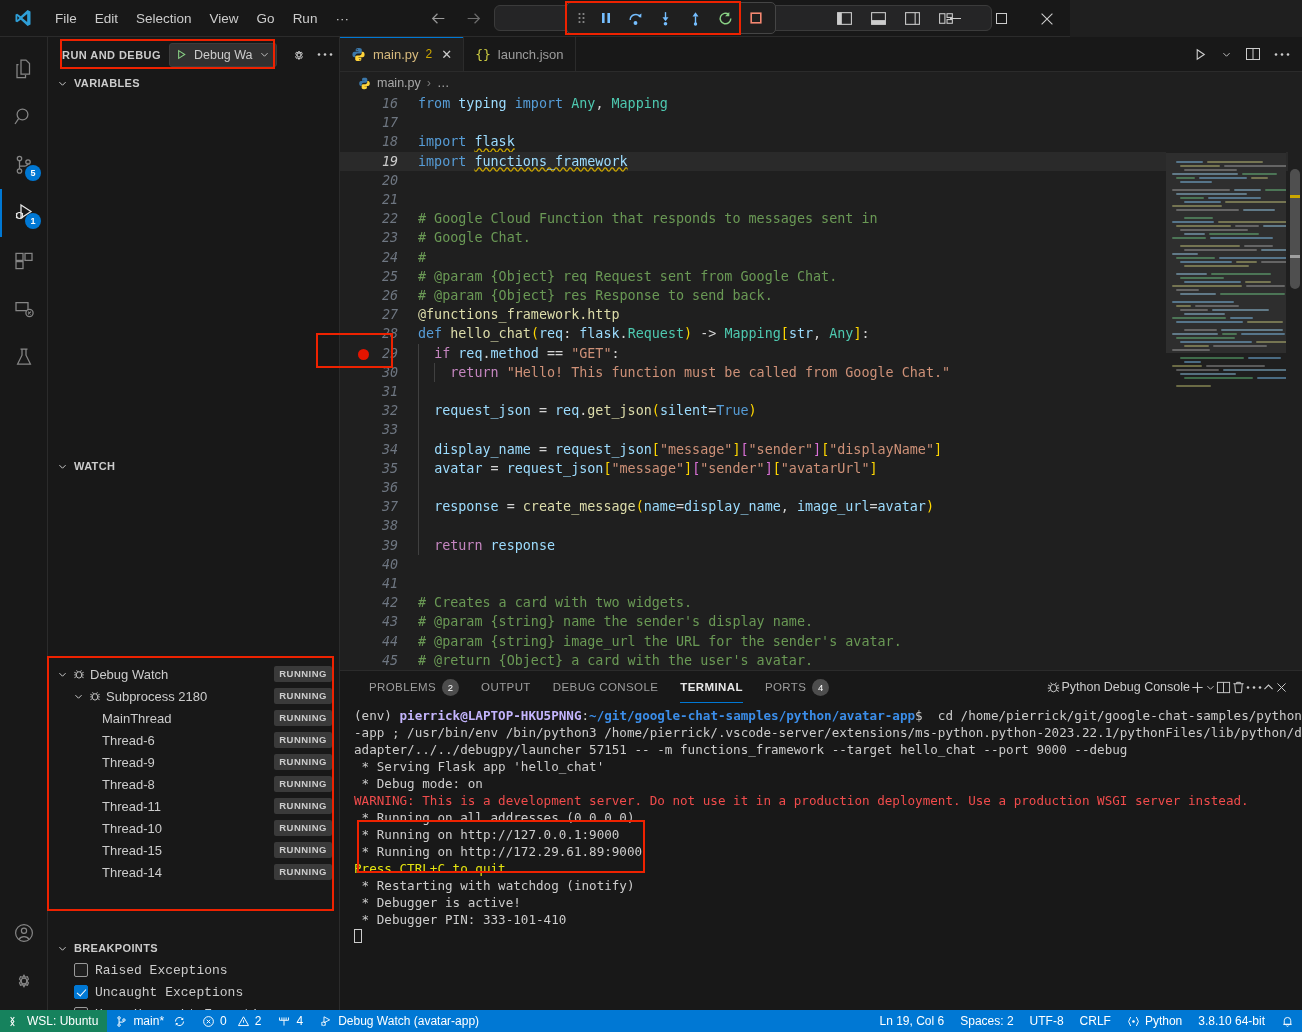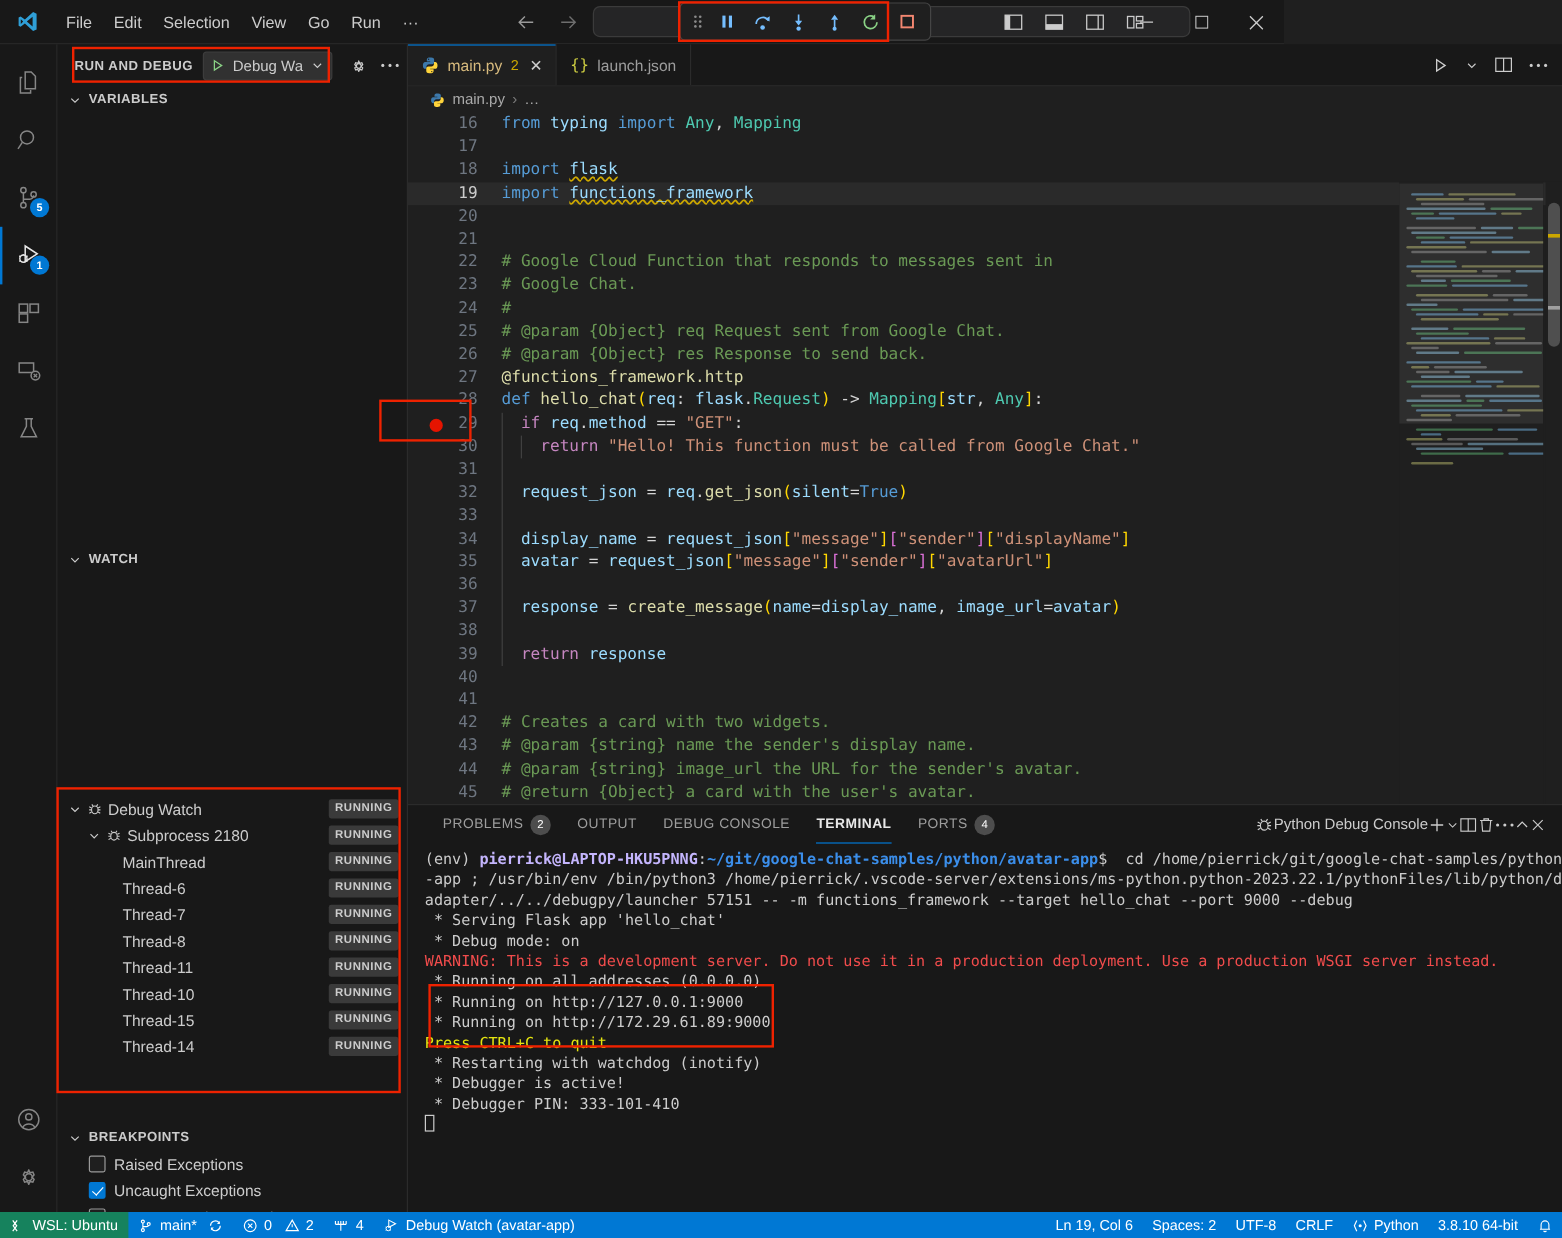--- a/index.html
+++ b/index.html
@@ -59,21 +59,21 @@
     font-size:11px; font-weight:700; letter-spacing:.35px; color:#cccccc; }
   .sect-head .chev{ width:16px; display:flex; justify-content:center; color:#ccc; }
 
   .stack-row{ height:22px; display:flex; align-items:center; font-size:13px; color:#cccccc;
     padding-right:8px; }
   .stack-row .lbl{ white-space:nowrap; overflow:hidden; text-overflow:ellipsis; }
   .run-badge{ margin-left:auto; background:#3a3a3a; color:#cccccc; font-size:9.5px;
     font-weight:700; letter-spacing:.5px; border-radius:2px; padding:2px 5px 3px; }
 
   .bp-row{ height:22px; display:flex; align-items:center; gap:7px; font-size:13px;
-    color:#cccccc; padding-left:26px; }
+    color:#cccccc; padding-left:26px;font-family:Liberation Mono, monospace; }
   .cb{ width:14px; height:14px; border:1px solid #9a9a9a; border-radius:2px;
     background:#1f1f1f; display:inline-block; flex:none; }
   .cb.on{ background:#0078d4; border-color:#0078d4; position:relative; }
   .cb.on:after{ content:''; position:absolute; left:4px; top:1px; width:4px; height:8px;
     border:solid #fff; border-width:0 1.6px 1.6px 0; transform:rotate(42deg); }
   .bp-dot{ width:10px; height:10px; border-radius:50%; background:#e51400; flex:none; }
   .bp-count{ margin-left:auto; background:#3d3d3d; color:#ccc; font-size:10px;
     border-radius:9px; padding:1px 6px; }
 
   
@@ -89,21 +89,21 @@
   .tab .cl{ color:#cccccc; font-size:13px; margin-left:2px; }
   .tab-actions{ margin-left:auto; display:flex; align-items:center; gap:13px;
     padding:0 12px; color:#cccccc; }
 
   .breadcrumbs{ height:22px; display:flex; align-items:center; gap:6px; padding-left:18px;
     font-size:12.5px; color:#a9a9a9; }
 
   .codearea{ position:absolute; left:0; top:57px; right:0; bottom:0; overflow:hidden; }
   .code{ font-family:"DejaVu Sans Mono","Liberation Mono",monospace; font-size:13.4px;
     line-height:19.2px; white-space:pre; }
-  .ln{ position:absolute; left:0; width:58px; text-align:right; color:#6e7681; }
+  .ln{ position:absolute; left:0; width:58px; text-align:right; color:#6e7681;font-style:italic; }
   .ln.cur{ color:#cccccc; }
   .cl-text{ position:absolute; left:78px; }
   .row{ position:relative; height:19.2px; }
   .row.hl{ background:#2a2a2a; }
   .bpdot{ position:absolute; left:18px; top:5px; width:11px; height:11px; border-radius:50%;
     background:#e51400; }
   .indent-g{ position:absolute; top:0; bottom:0; width:1px; background:#404040; }
 
   
   .k{color:#c586c0}.kw{color:#569cd6}.fn{color:#dcdcaa}.st{color:#ce9178}
@@ -461,21 +461,21 @@
           </div>
           <div class="stack-row">
             <span style="display:inline-block;width:38px"></span>
             <span style="display:inline-block;width:16px"></span>
             <span class="lbl">Thread-6</span>
             <span class="run-badge">RUNNING</span>
           </div>
           <div class="stack-row">
             <span style="display:inline-block;width:38px"></span>
             <span style="display:inline-block;width:16px"></span>
-            <span class="lbl">Thread-7</span>
+            <span class="lbl">Thread-9</span>
             <span class="run-badge">RUNNING</span>
           </div>
           <div class="stack-row">
             <span style="display:inline-block;width:38px"></span>
             <span style="display:inline-block;width:16px"></span>
             <span class="lbl">Thread-8</span>
             <span class="run-badge">RUNNING</span>
           </div>
           <div class="stack-row">
             <span style="display:inline-block;width:38px"></span>

